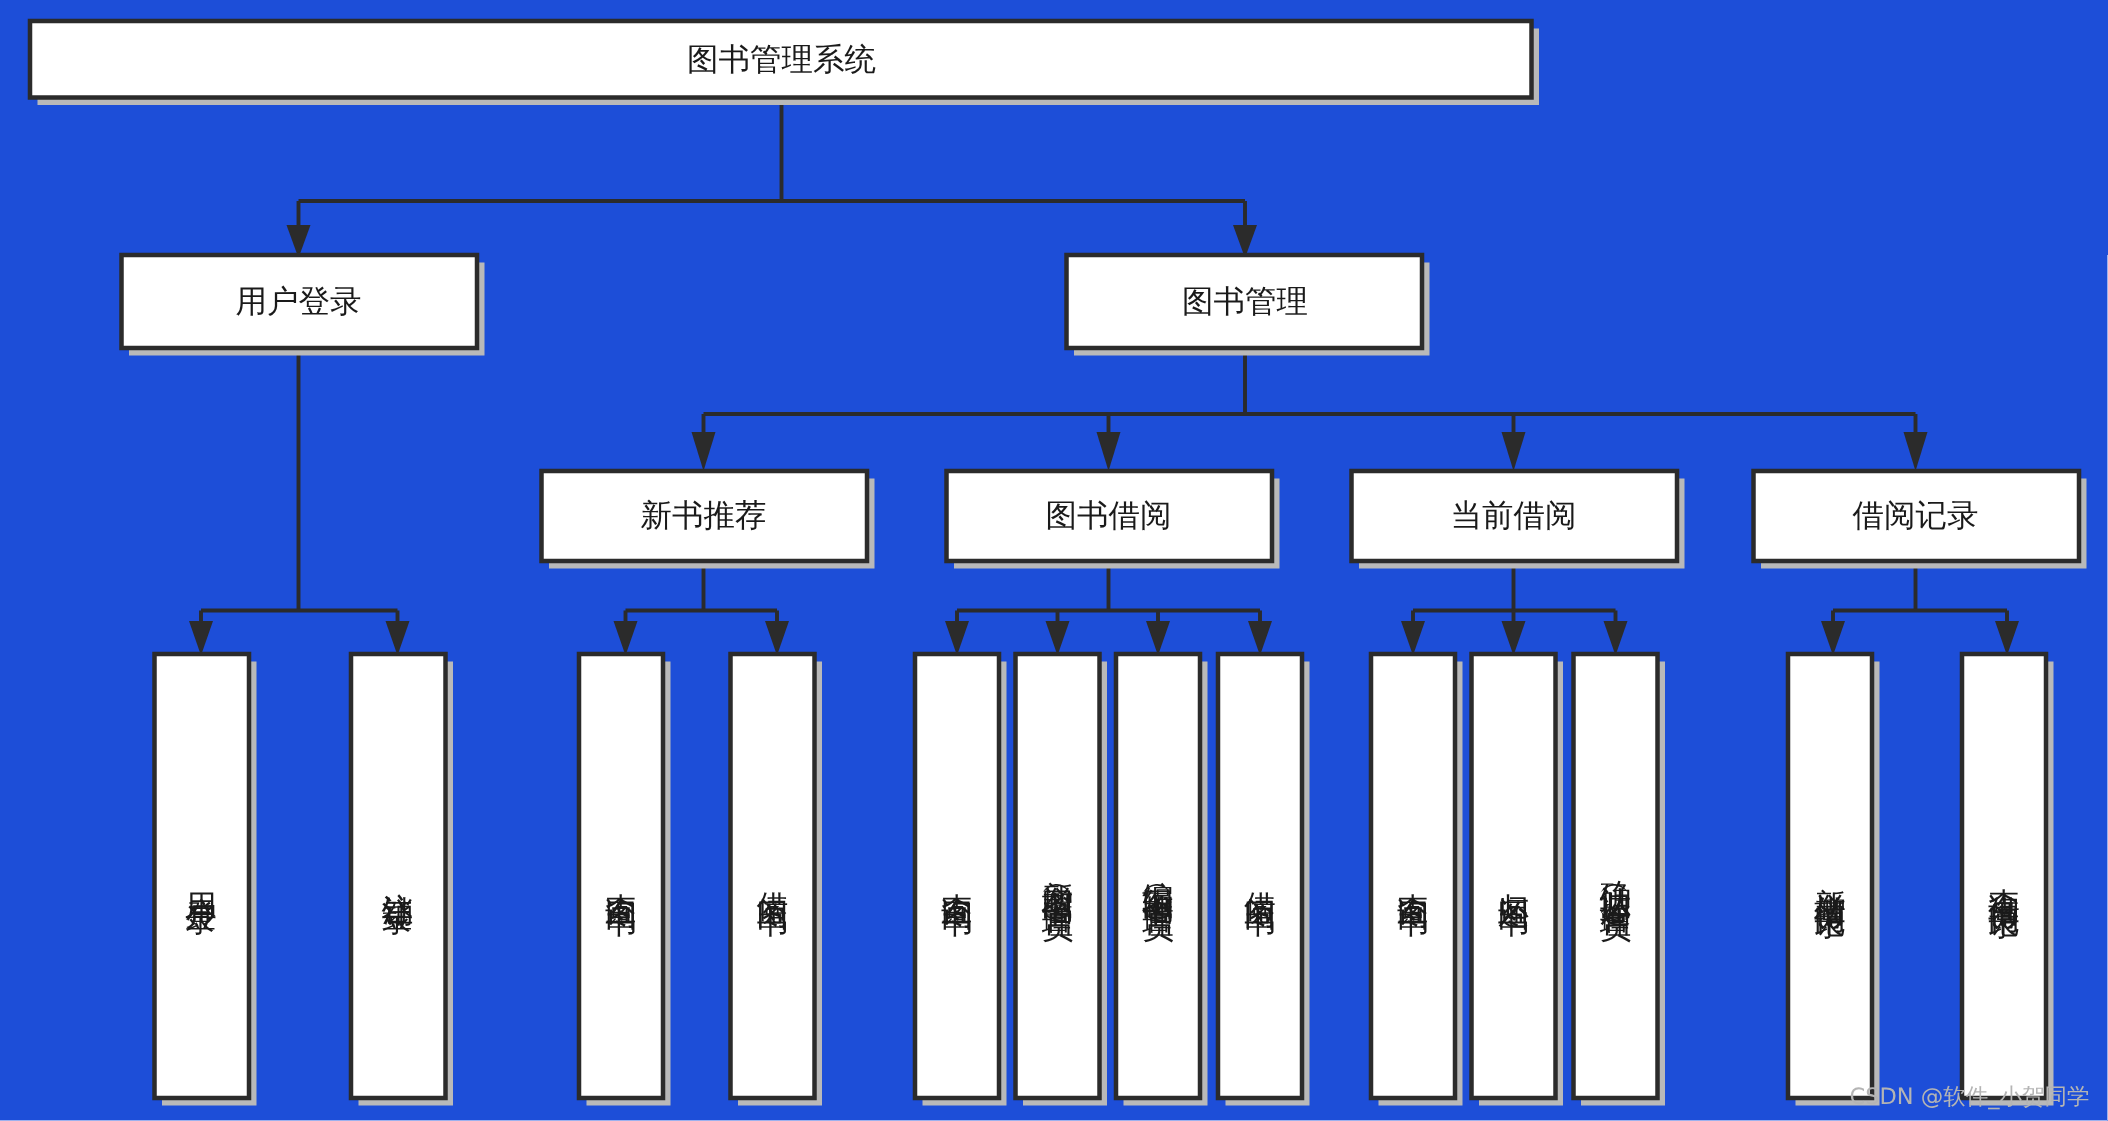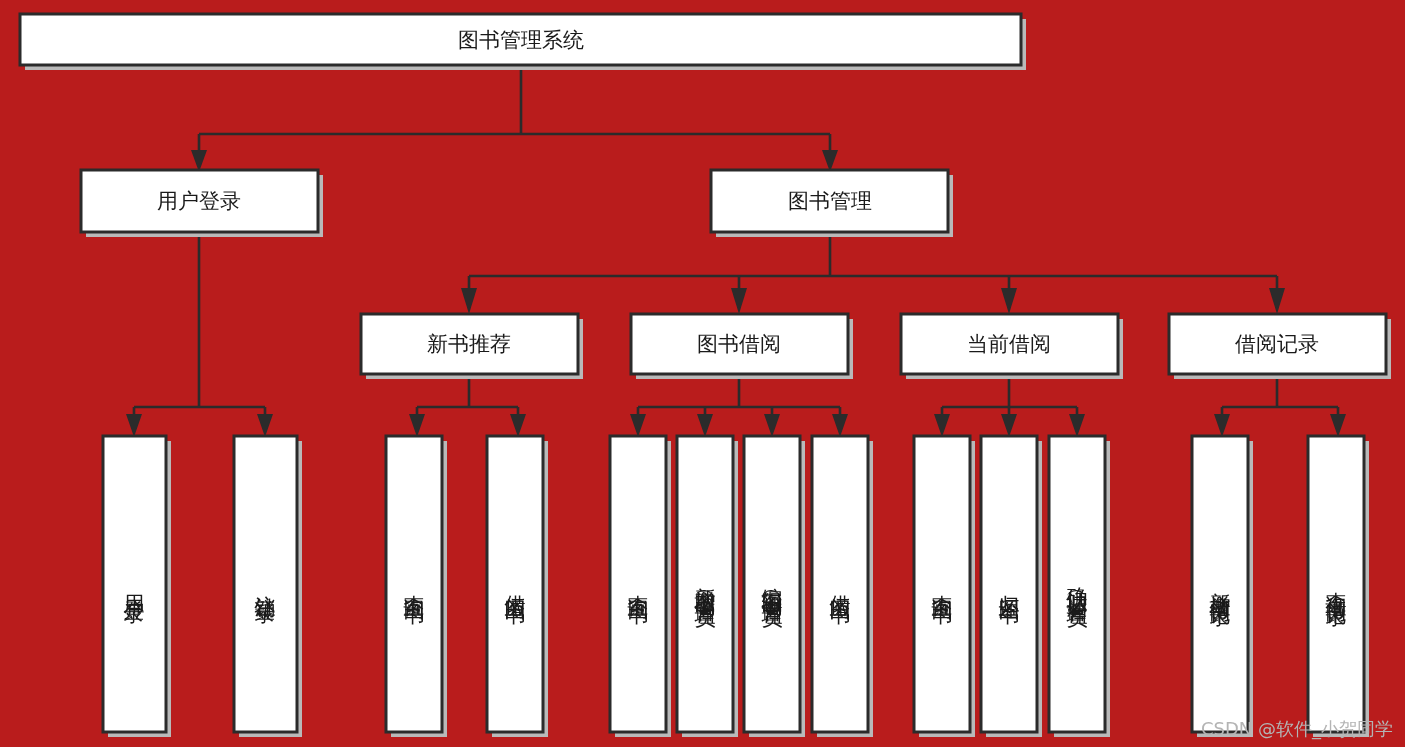--- a/index.html
+++ b/index.html
@@ -7,21 +7,21 @@
     padding: 0;
     background: #ffffff;
   }
   body {
     font-family: "DejaVu Sans", "Liberation Sans", sans-serif;
   }
   #diagram-root {
     position: relative;
     width: 1405px;
     height: 747px;
-    background: #b91c1c;
+    background: #1d4ed8;
     overflow: hidden;
   }
   svg.diagram-canvas {
     position: absolute;
     left: 0;
     top: 0;
     width: 1405px;
     height: 747px;
   }
   .node-box {
@@ -58,21 +58,21 @@
     text-orientation: upright;
     letter-spacing: 3px;
     dominant-baseline: central;
     text-anchor: middle;
   }
   .watermark-text {
     position: absolute;
     right: 12px;
     bottom: 6px;
     font-family: "DejaVu Sans", "Liberation Sans", sans-serif;
-    font-size: 18px;
+    font-size: 15px;
     color: #b4b4b4;
     white-space: nowrap;
     user-select: none;
   }
 </style>
 </head>
 <body>
 
 <div id="diagram-root">
 

